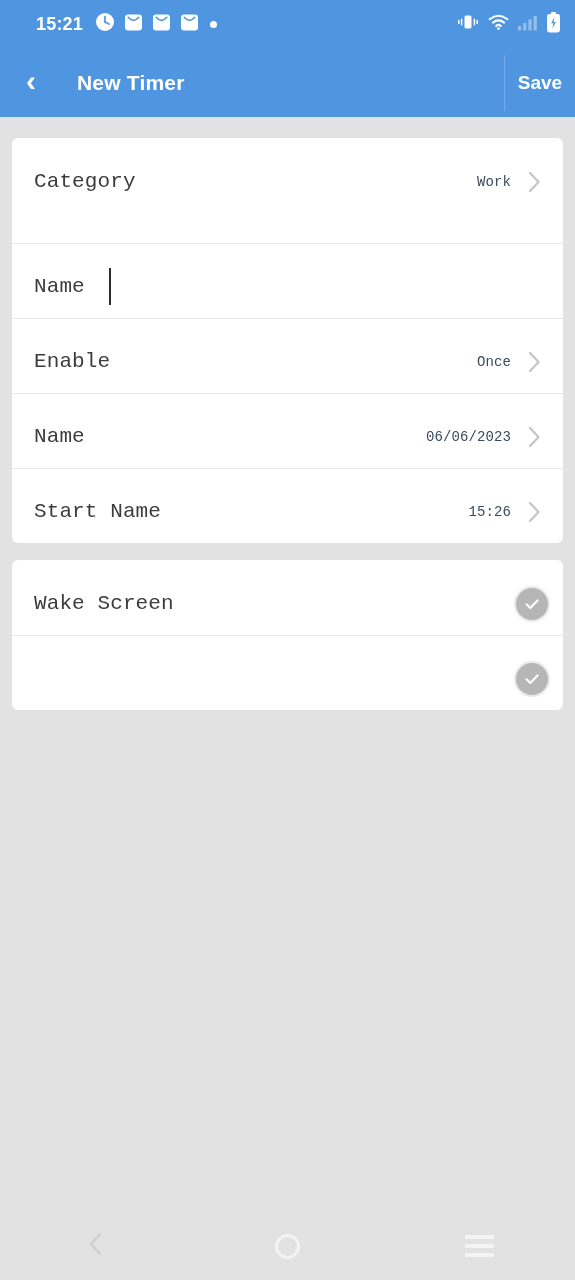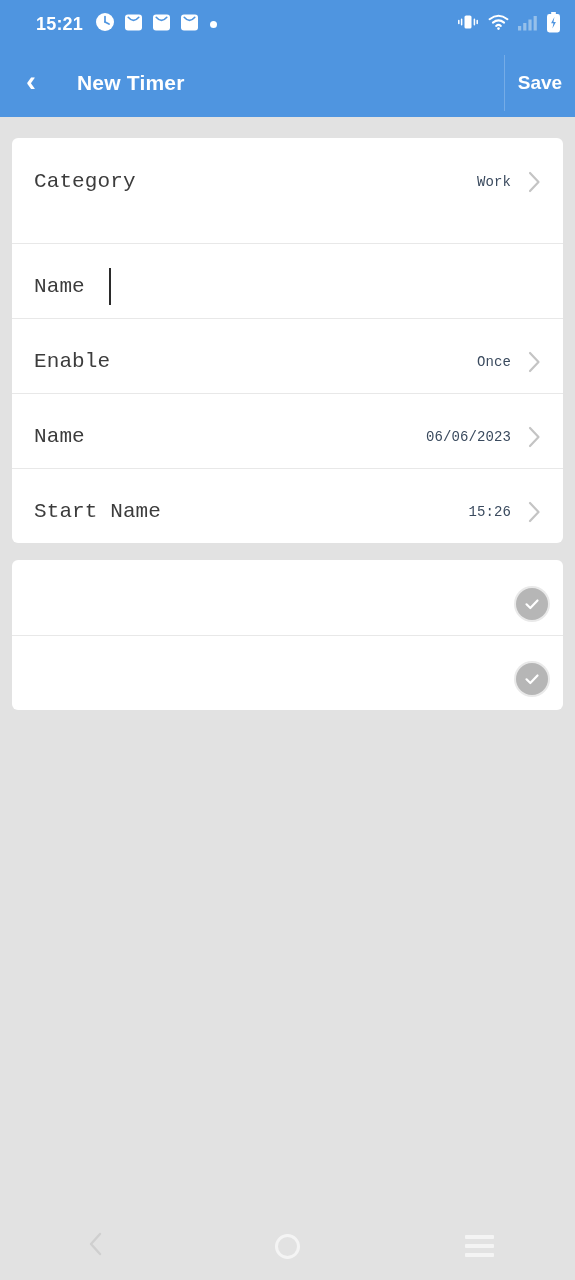--- a/index.html
+++ b/index.html
@@ -371,20 +371,21 @@
           <svg width="13" height="22" viewBox="0 0 13 22">
               <path d="M2 2 L10.5 11 L2 20" stroke="#c4c4c4" stroke-width="2.2" fill="none" stroke-linecap="round" stroke-linejoin="round"></path>
             </svg>
         </span>
       </div>
     </div>
 
     <div class="card">
 
       <div class="row">
+        <span class="row-label">Wake Screen</span>
         <span class="check-ctl">
           <span class="check-circle">
             <svg width="20" height="20" viewBox="0 0 20 20">
                 <path d="M4.5 10.3 L8.3 14 L15.5 6.5" stroke="#ffffff" stroke-width="2.2" fill="none" stroke-linecap="round" stroke-linejoin="round"></path>
               </svg>
           </span>
         </span>
       </div>
 
       <div class="row">

